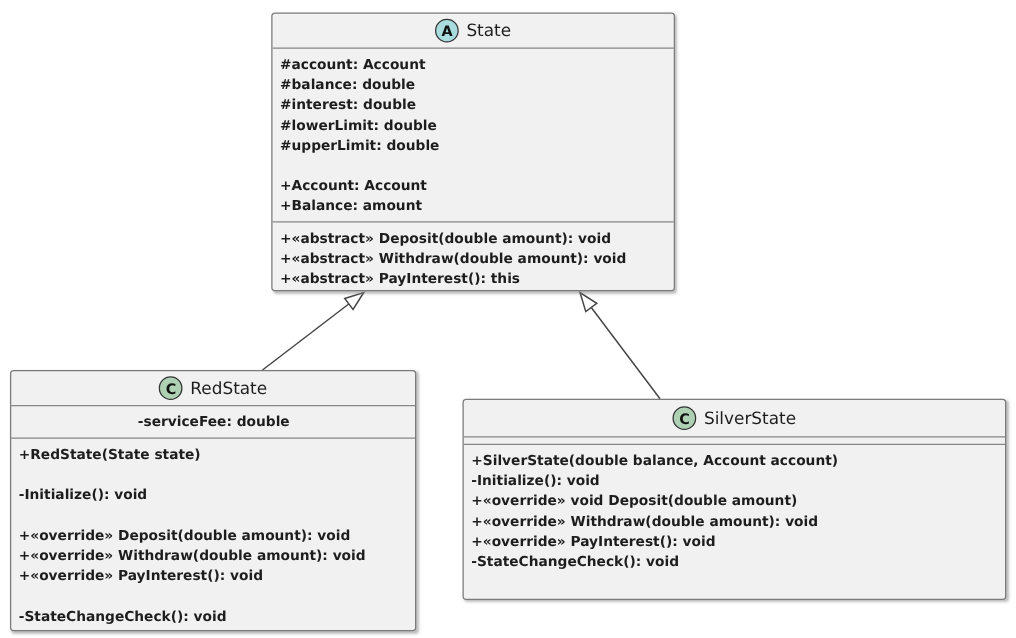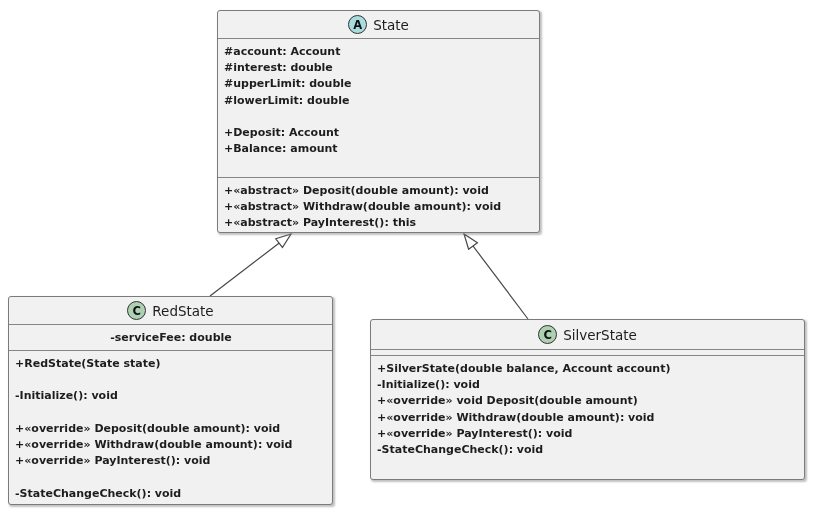--- a/index.html
+++ b/index.html
@@ -71,25 +71,26 @@
     <line x1="528" y1="319" x2="464" y2="234" stroke="#454645" stroke-width="1.2" marker-end="url(#tri)"></line>
   </svg>
 
   <div class="uml-class" style="left:217px;top:10px;width:323px;height:223px;">
     <div class="uml-title" style="height:27px;">
       <span class="circle-icon abstract">A</span>
       <span class="class-name italic">State</span>
     </div>
     <div class="uml-section attrs" style="flex:0 0 139px;">
         <div class="member">#account: Account</div>
+        <div class="member">#balance: double</div>
         <div class="member">#interest: double</div>
+        <div class="member">#lowerLimit: double</div>
         <div class="member">#upperLimit: double</div>
-        <div class="member">#lowerLimit: double</div>
         <div class="member blank">&nbsp;</div>
-        <div class="member">+Deposit: Account</div>
+        <div class="member">+Account: Account</div>
         <div class="member">+Balance: amount</div>
       </div>
     <div class="uml-section methods">
         <div class="member">+«abstract» Deposit(double amount): void</div>
         <div class="member">+«abstract» Withdraw(double amount): void</div>
         <div class="member">+«abstract» PayInterest(): this</div>
       </div>
   </div>
 
   <div class="uml-class" style="left:8px;top:296px;width:325px;height:209px;">

